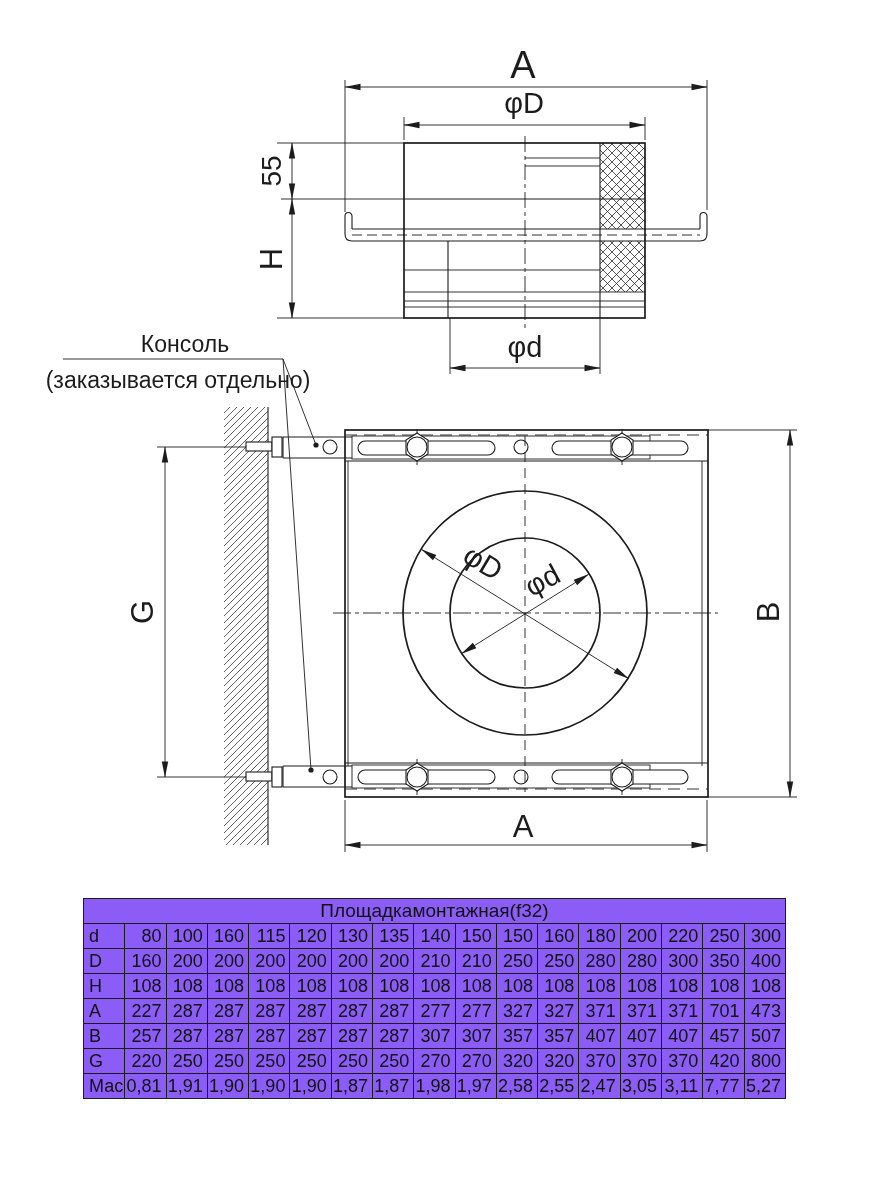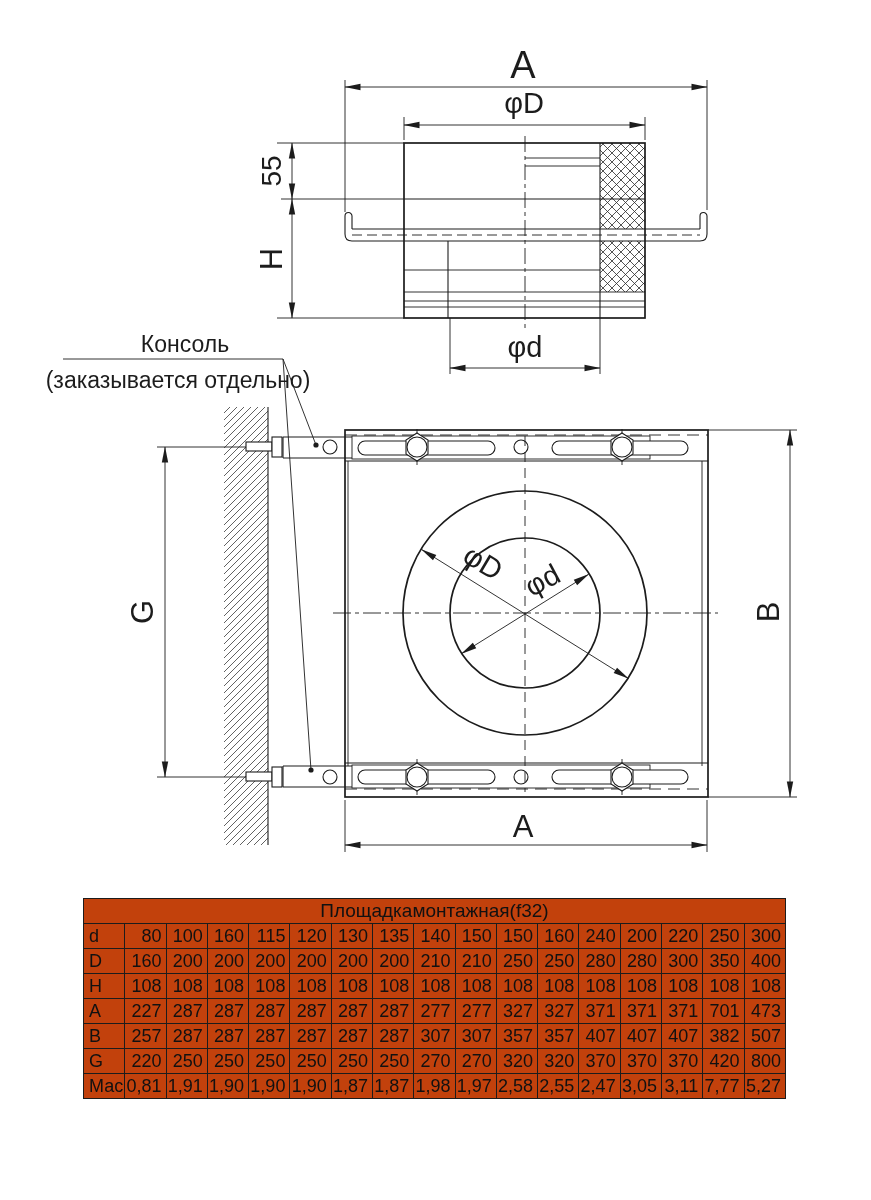--- a/index.html
+++ b/index.html
@@ -11,21 +11,21 @@
 
   
   .ol{stroke:#1c1c1c;stroke-width:1.7;fill:none;}          
   .ml{stroke:#1c1c1c;stroke-width:1.1;fill:none;}          
   .tl{stroke:#1c1c1c;stroke-width:0.9;fill:none;}          
   .dl{stroke:#1c1c1c;stroke-width:0.9;fill:none;}          
   .wfill{fill:#fff;}
 
   
   .spec{position:absolute;left:83px;top:898px;width:703px;
-        border-collapse:collapse;table-layout:fixed;background:#c2410c;}
+        border-collapse:collapse;table-layout:fixed;background:#8b5cf6;}
   .spec td{border:1px solid #1c1c1c;height:24px;font-size:18px;
            text-align:right;padding:0 4px 0 0;white-space:nowrap;
            overflow:hidden;color:#111;}
   .spec td.lbl{text-align:left;padding:0 0 0 5px;width:85px;}
   .spec td.ttl{text-align:center;font-size:19px;padding:0;height:24px;}
 </style>
 </head>
 <body>
 
 <div class="stage">
@@ -202,21 +202,21 @@
           <td>100</td>
           <td>160</td>
           <td>115</td>
           <td>120</td>
           <td>130</td>
           <td>135</td>
           <td>140</td>
           <td>150</td>
           <td>150</td>
           <td>160</td>
-          <td>240</td>
+          <td>180</td>
           <td>200</td>
           <td>220</td>
           <td>250</td>
           <td>300</td>
         </tr>
         <tr>
           <td class="lbl">D</td>
           <td>160</td>
           <td>200</td>
           <td>200</td>
@@ -281,21 +281,21 @@
           <td>287</td>
           <td>287</td>
           <td>287</td>
           <td>307</td>
           <td>307</td>
           <td>357</td>
           <td>357</td>
           <td>407</td>
           <td>407</td>
           <td>407</td>
-          <td>382</td>
+          <td>457</td>
           <td>507</td>
         </tr>
         <tr>
           <td class="lbl">G</td>
           <td>220</td>
           <td>250</td>
           <td>250</td>
           <td>250</td>
           <td>250</td>
           <td>250</td>

